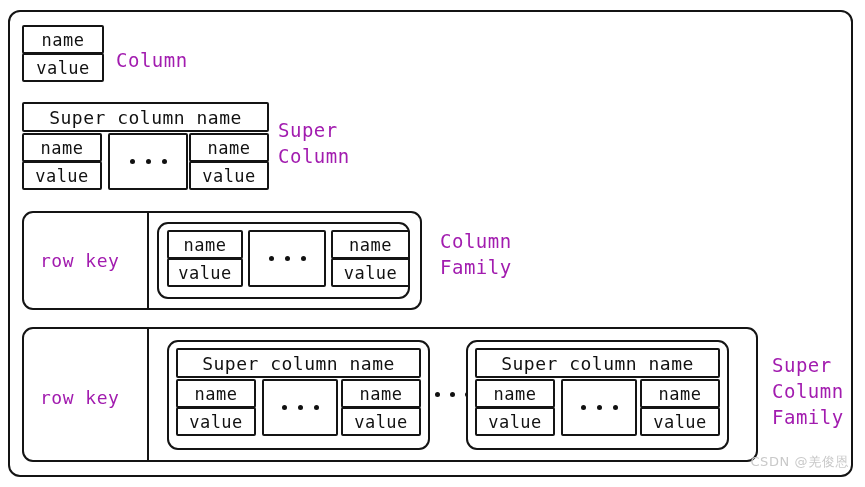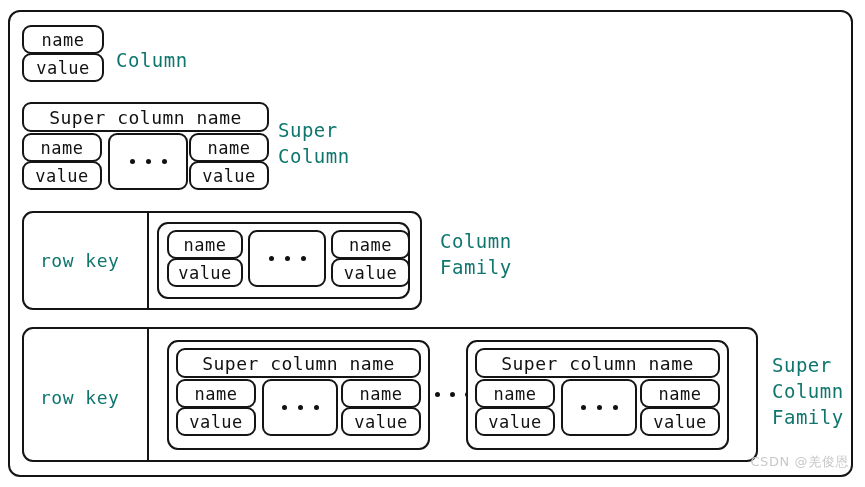--- a/index.html
+++ b/index.html
@@ -29,21 +29,21 @@
     border: 2px solid #141414;
     border-radius: 12px;
     box-sizing: border-box;
   }
 
   
   .cell {
     position: absolute;
     box-sizing: border-box;
     border: 2px solid #141414;
-    border-radius: 9px;
+    border-radius: 2px;
     background: #ffffff;
     display: flex;
     align-items: center;
     justify-content: center;
     color: #111111;
     letter-spacing: 0.5px;
     white-space: nowrap;
   }
 
   
@@ -51,21 +51,21 @@
     position: absolute;
     box-sizing: border-box;
     border: 2px solid #141414;
     border-radius: 11px;
     background: #ffffff;
   }
 
   
   .side-label {
     position: absolute;
-    color: #0f766e;
+    color: #a21caf;
     letter-spacing: 0.5px;
     line-height: 1.38;
     white-space: pre-line;
   }
 
   
   .dots {
     position: absolute;
     display: flex;
     align-items: center;

